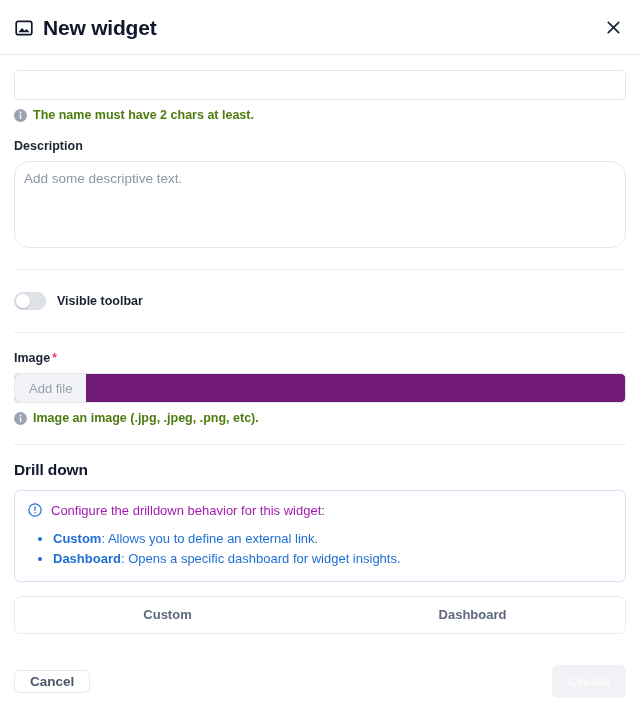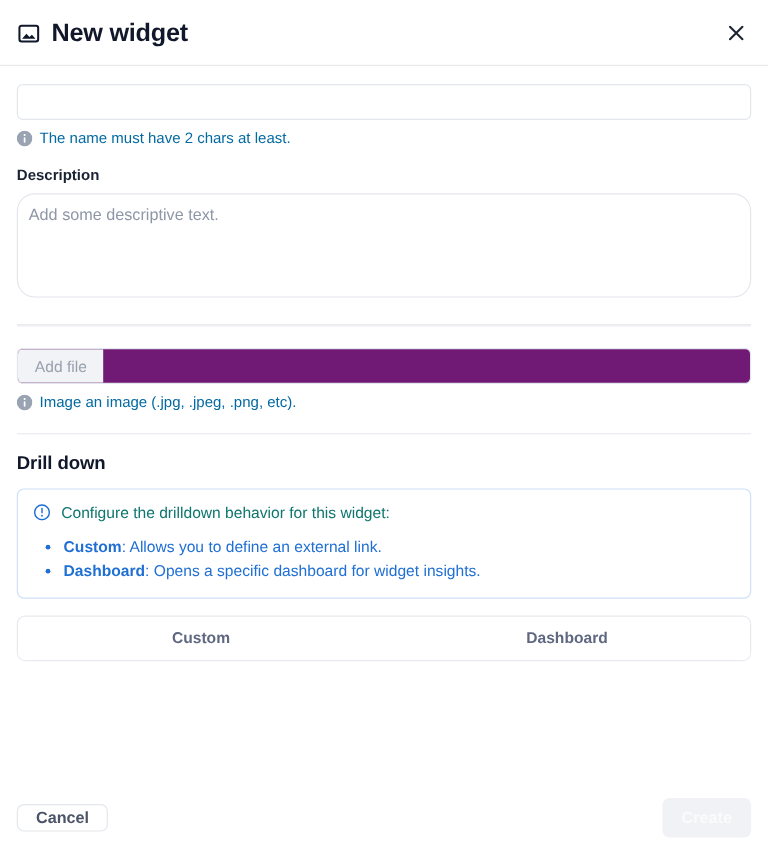--- a/index.html
+++ b/index.html
@@ -109,22 +109,23 @@
     outline: none;
   }
   .text-input::placeholder { color: #97a0b0; }
 
   .helper {
     display: flex;
     align-items: center;
     gap: 6px;
     margin-top: 7px;
     font-size: 12.5px;
-    color: #0369a1;
+    color: #4d7c0f;
     line-height: 1.3;
+    font-weight: bold;
   }
   .info-dot {
     width: 13px;
     height: 13px;
     flex: 0 0 auto;
   }
 
   .field-description { margin-top: 16px; }
 
   .textarea {
@@ -232,21 +233,21 @@
     padding: 11px 13px 12px 13px;
     box-sizing: border-box;
     background: #ffffff;
     color: #1f6fd4;
   }
   .callout-head {
     display: flex;
     align-items: flex-start;
     gap: 9px;
     font-size: 13px;
-    color: #0f766e;
+    color: #a21caf;
     line-height: 1.35;
   }
   .callout-icon {
     width: 14px;
     height: 14px;
     flex: 0 0 auto;
     margin-top: 1px;
   }
   .callout-list {
     margin: 9px 0 0 0;
@@ -353,24 +354,33 @@
       </div>
     </div>
 
     <div class="field field-description">
       <label class="field-label">Description</label>
       <textarea class="textarea" placeholder="Add some descriptive text." style=""></textarea>
     </div>
 
     <hr class="divider divider-1">
 
+    <div class="toggle-row">
+      <div class="toggle" role="switch" aria-checked="false">
+        <span class="knob"></span>
+      </div>
+      <span class="toggle-label">Visible toolbar</span>
+    </div>
 
     <hr class="divider divider-2">
 
     <div class="field field-image">
+      <label class="field-label">
+        <span>Image</span><span class="req">*</span>
+      </label>
       <div class="file-input">
         <button class="file-button">Add file</button>
       </div>
       <div class="helper">
         <span class="info-dot">
           <svg width="13" height="13" viewBox="0 0 13 13" xmlns="http://www.w3.org/2000/svg">
             <circle cx="6.5" cy="6.5" r="6.5" fill="#9aa3b1"></circle>
             <rect x="5.8" y="5.3" width="1.4" height="4.6" rx="0.7" fill="#ffffff"></rect>
             <circle cx="6.5" cy="3.5" r="0.9" fill="#ffffff"></circle>
           </svg>

